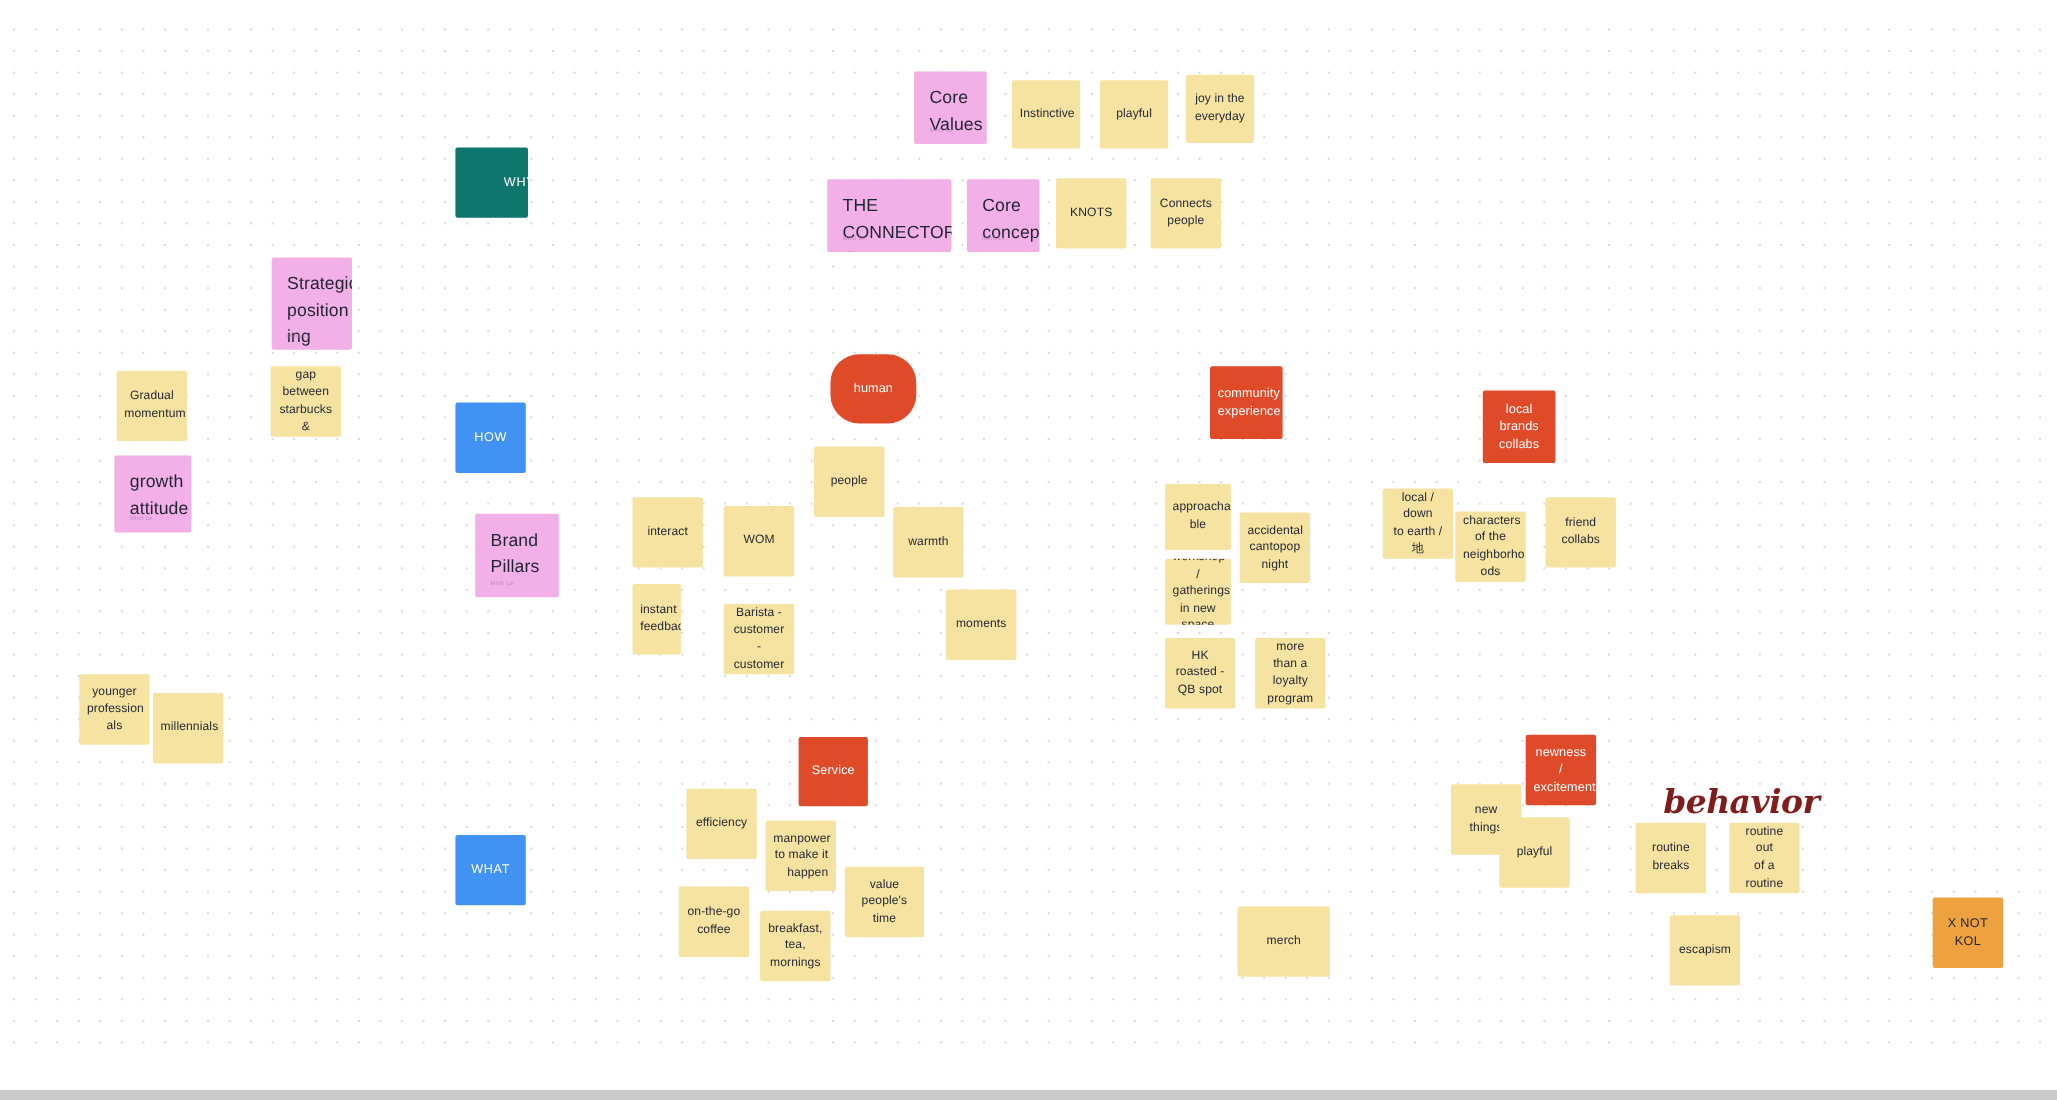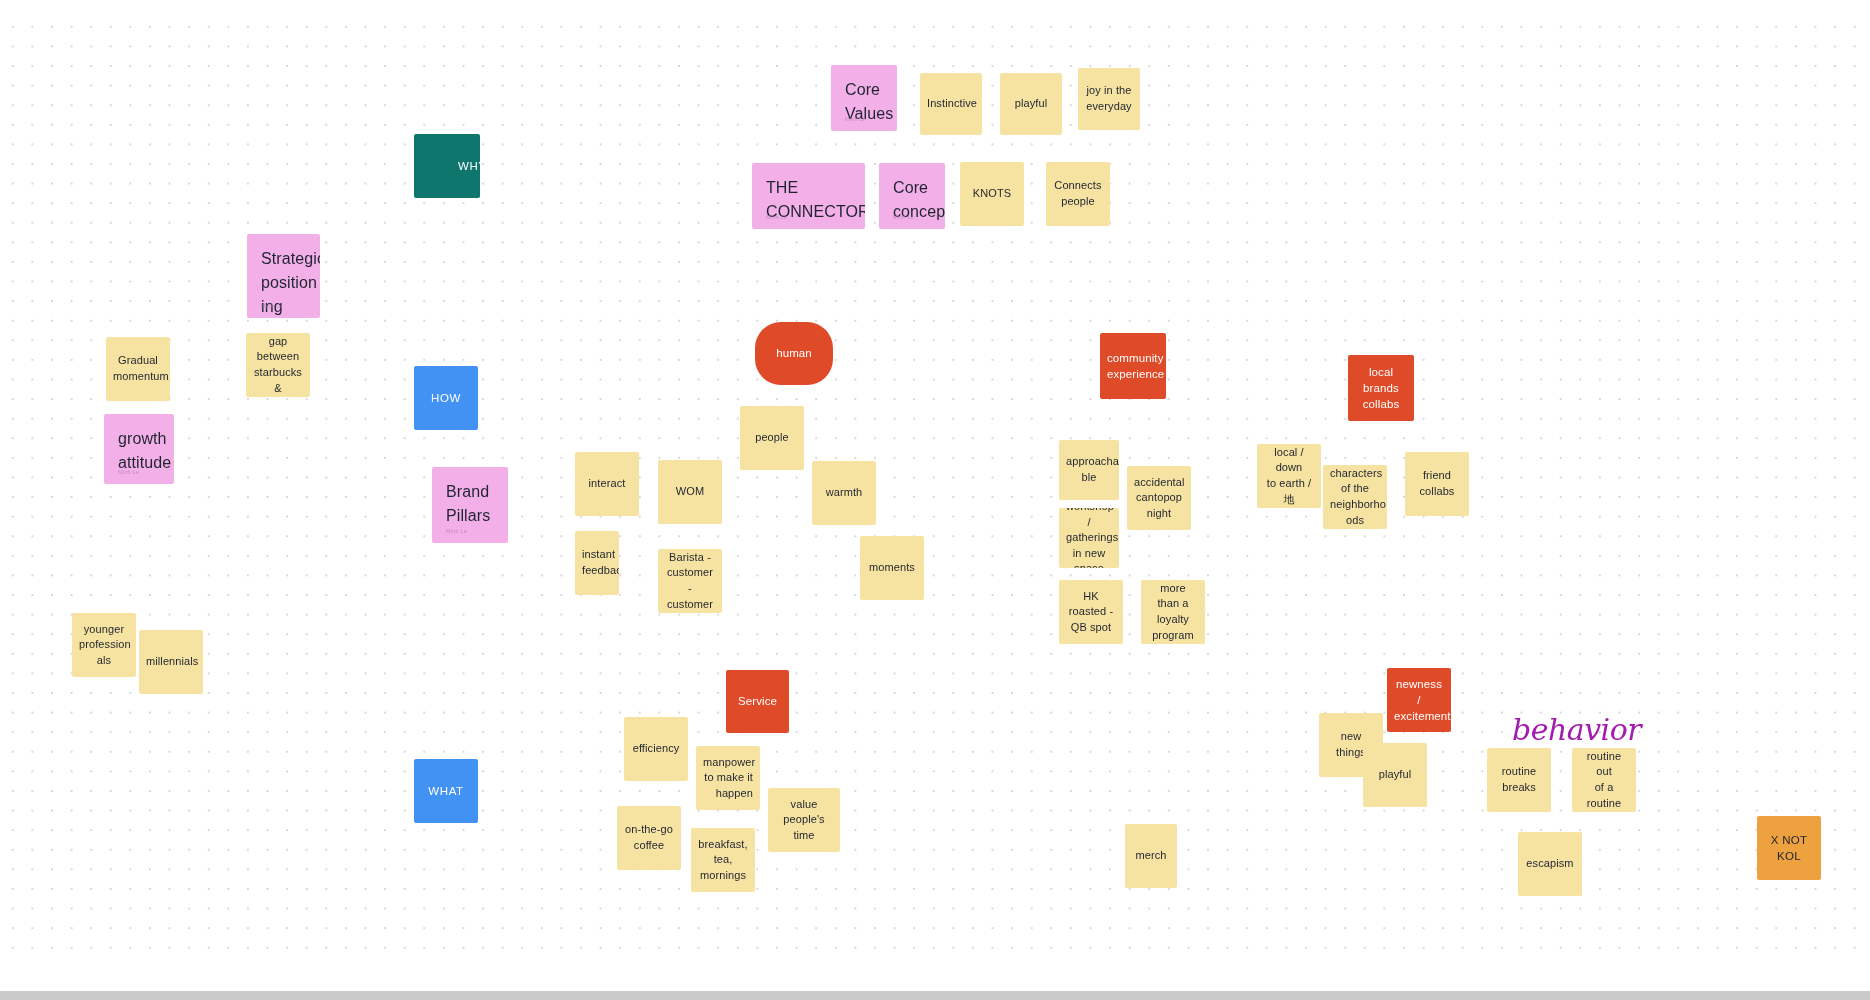--- a/index.html
+++ b/index.html
@@ -138,22 +138,22 @@
     font-size: 11.5px;
     color: #1f2430;
     letter-spacing: 0.3px;
   }
 
   
   .handwriting {
     position: absolute;
     font-family: "DejaVu Serif", serif;
     font-style: italic;
-    font-weight: 400;
-    color: #a21caf;
+    font-weight: 700;
+    color: #7f1d1d;
     white-space: nowrap;
     letter-spacing: -0.5px;
   }
 </style>
 </head>
 <body>
 
 <div id="board">
   <div id="grid"></div>
   <div id="top-gutter"></div>
@@ -344,21 +344,21 @@
       </div>
       <div class="note small" style="left: 617px; top: 806px; width: 64px; height: 64px; background: rgb(247, 227, 161);">
         <span class="note-text">on-the-go
 coffee</span>
       </div>
       <div class="note small" style="left: 691px; top: 828px; width: 64px; height: 64px; background: rgb(247, 227, 161);">
         <span class="note-text">breakfast,
 tea,
 mornings</span>
       </div>
-      <div class="note small" style="left: 1125px; top: 824px; width: 52px; height: 64px; background: rgb(247, 227, 161);">
+      <div class="note small" style="left: 1125px; top: 824px; width: 84px; height: 64px; background: rgb(247, 227, 161);">
         <span class="note-text">merch</span>
       </div>
       <div class="note small" style="left: 1518px; top: 832px; width: 64px; height: 64px; background: rgb(247, 227, 161);">
         <span class="note-text">escapism</span>
       </div>
       <div class="note orange-note" style="left: 1757px; top: 816px; width: 64px; height: 64px; background: rgb(237, 161, 63);">
         <span class="note-text">X NOT KOL</span>
       </div>
     </div>
   <div id="handwriting-layer">

